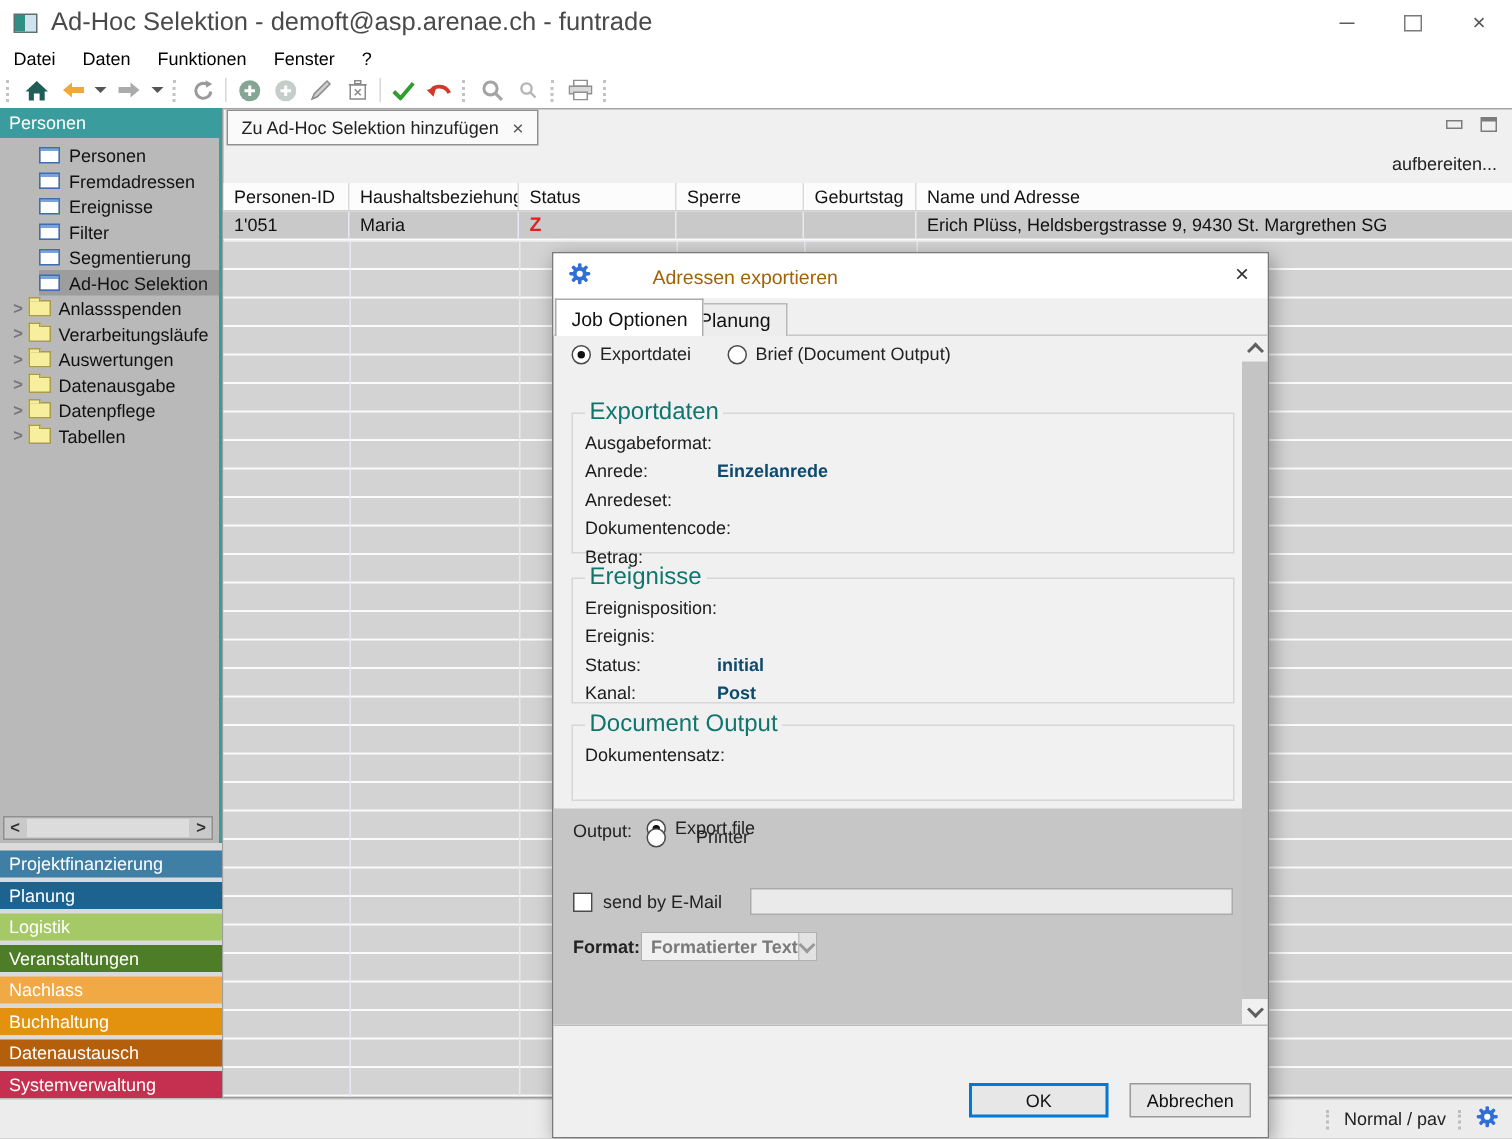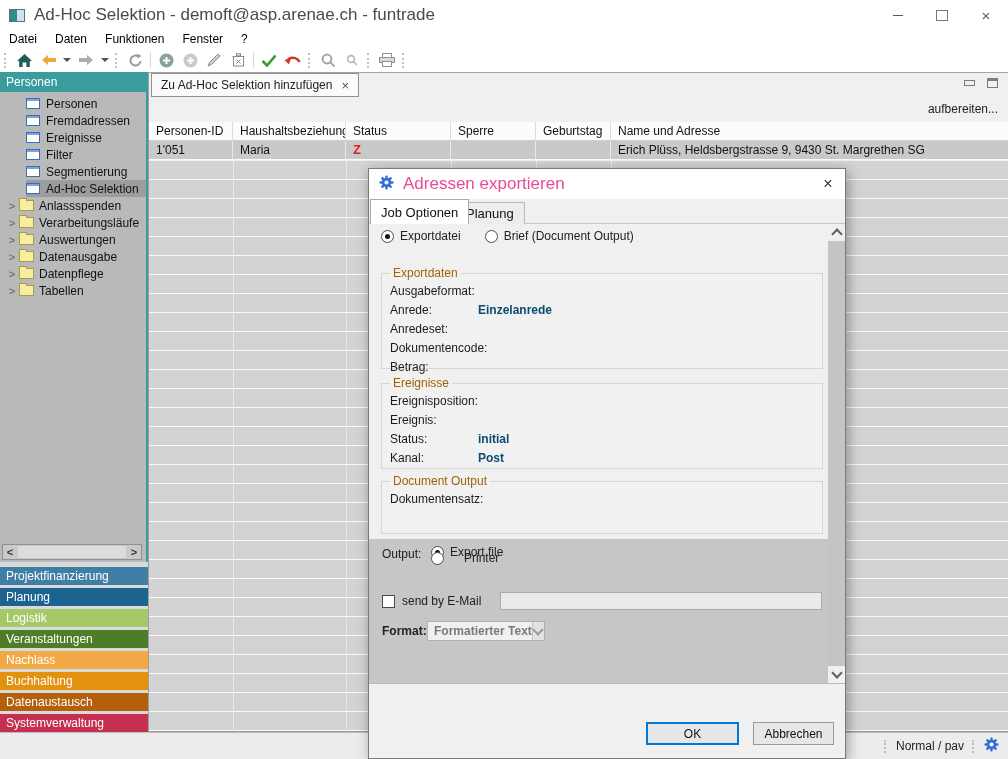--- a/index.html
+++ b/index.html
@@ -83,34 +83,34 @@
 
   
   .statusbar{position:absolute;left:0;bottom:0;right:0;height:27px;background:#ececec;border-top:1px solid #bdbdbd;
              box-sizing:border-box;display:flex;align-items:center;justify-content:flex-end;gap:8px;padding-right:9px;}
   .sb-grip{width:2px;height:13px;border-left:2px dotted #bcbcbc;}
 
   
   .dialog{position:absolute;left:368px;top:168px;width:478px;height:591px;background:#f0f0f0;
           border:1px solid #7a7a7a;box-sizing:border-box;box-shadow:2px 3px 12px rgba(0,0,0,.35);}
   .dlg-title{height:30px;background:#fff;display:flex;align-items:center;padding-left:10px;gap:9px;}
-  .dlg-title-text{font-size:17px;color:#ec4899;}
+  .dlg-title-text{font-size:13px;color:#a16207;margin-left:32px;}
   .dlg-close{margin-left:auto;width:34px;text-align:center;font-size:16px;color:#333;}
   .dlg-tabs{position:relative;height:25px;background:#f0f0f0;border-bottom:1px solid #c6c6c6;box-sizing:border-box;}
   .dtab{position:absolute;box-sizing:border-box;display:flex;align-items:center;padding:0 10px;font-size:13px;color:#111;}
   .dtab.active{left:1px;top:0;height:25px;background:#fff;border:1px solid #ababab;border-bottom:none;z-index:2;}
   .dtab.inactive{left:86px;top:3px;height:22px;background:#ededed;border:1px solid #b9b9b9;border-bottom:none;}
   .dlg-body{position:absolute;left:0;top:55px;width:476px;height:459px;}
   .radio-row{position:absolute;left:12px;top:5px;display:flex;align-items:center;gap:6px;}
   .radio{width:13px;height:13px;border:1px solid #4a4a4a;border-radius:50%;background:#fff;box-sizing:border-box;position:relative;flex:none;}
   .radio.on::after{content:"";position:absolute;left:3px;top:3px;width:5px;height:5px;border-radius:50%;background:#111;}
   .checkbox{width:13px;height:13px;border:1px solid #4a4a4a;background:#fff;box-sizing:border-box;flex:none;}
   .gap18{width:12px;}
   fieldset.grp{position:absolute;left:12px;width:442px;margin:0;border:1px solid #d6d6d6;padding:2px 8px 4px 8px;box-sizing:border-box;background:#f1f1f1;}
-  fieldset.grp legend{font-size:12px;color:#a16207;padding:0 3px;}
+  fieldset.grp legend{font-size:16px;color:#0f766e;padding:0 3px;}
   .frow{display:flex;line-height:19px;}
   .flabel{width:88px;flex:none;color:#1b1b1b;}
   .bval{font-weight:bold;color:#0c4a6e;}
   .grp1{top:42px;height:103px;}
   .grp2{top:152px;height:93px;}
   .grp3{top:250px;height:60px;}
   .darksec{position:absolute;left:0;top:315px;width:459px;height:144px;background:#c6c6c6;}
   .outlabel{position:absolute;left:13px;top:8px;}
   .outradio1{position:absolute;left:62px;top:6px;display:flex;align-items:center;gap:6px;}
   .outradio2{position:absolute;left:62px;top:12px;display:flex;align-items:center;gap:20px;}

